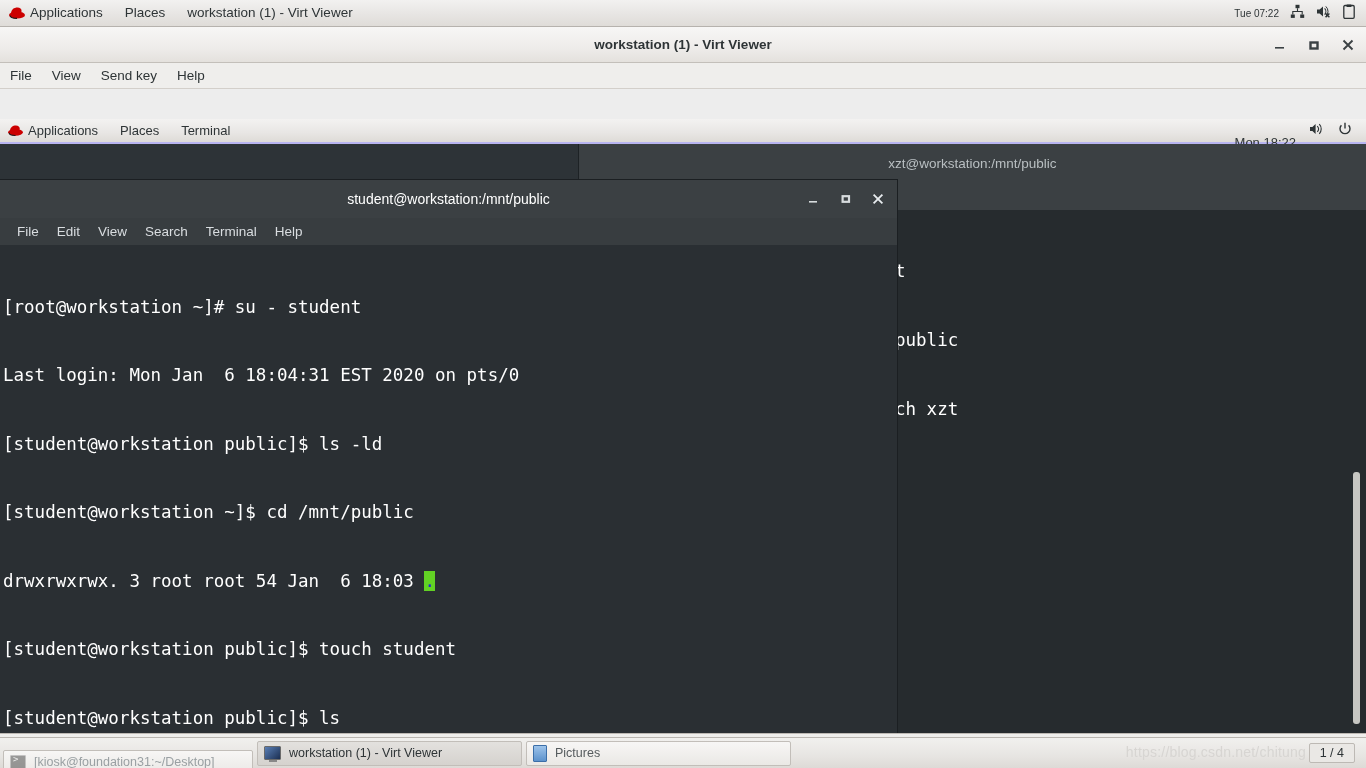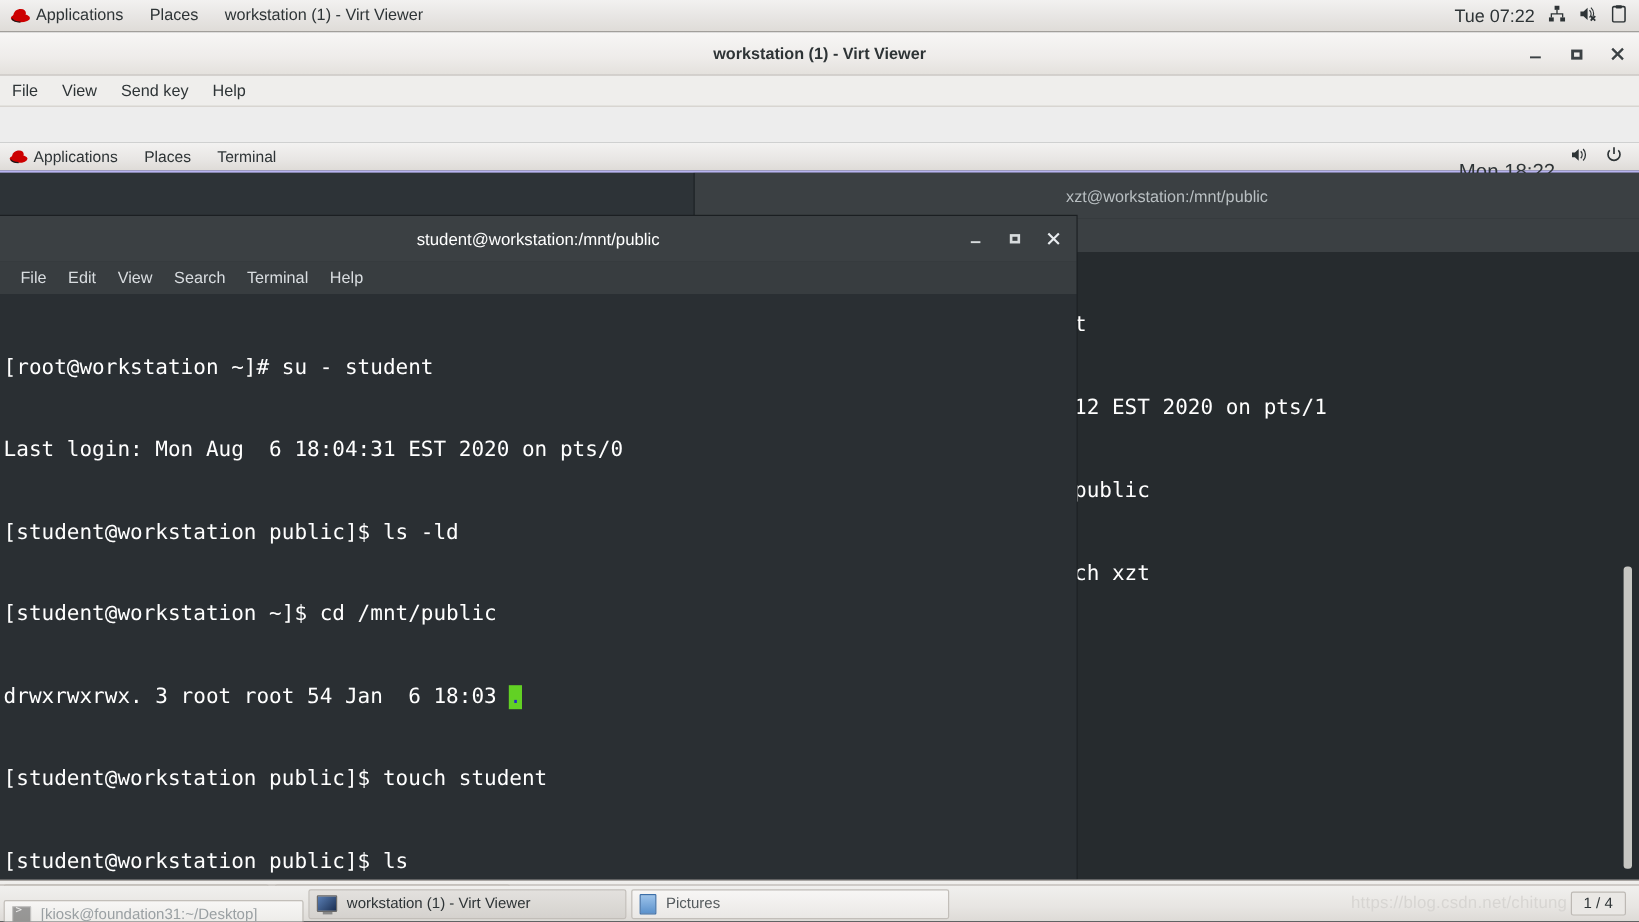--- a/index.html
+++ b/index.html
@@ -18,21 +18,21 @@
     border-bottom: 1px solid #b6b2ad;
     display: flex; align-items: center;
     font-size: 13.5px; color: #2e3436;
   }
   .host-panel .menu-item { padding: 0 11px; line-height: 26px; white-space: nowrap; }
   .host-panel .menu-item.first { padding-left: 30px; }
   .rh-logo {
     position: absolute; left: 8px; top: 6px; width: 18px; height: 14px;
   }
   .host-right { margin-left: auto; display: flex; align-items: center; gap: 11px; padding-right: 11px; }
-  .host-clock { font-size: 15px; color: #2e3436; }
+  .host-clock { font-size: 10px; color: #2e3436; }
 
   
   .vv-window {
     position: absolute; left: 0; top: 27px; width: 1366px; height: 710px;
     background: #ededed;
   }
   .vv-titlebar {
     position: relative; height: 36px;
     background: linear-gradient(to bottom, #f7f6f5 0%, #eeecea 60%, #e4e1dd 100%);
     border-bottom: 1px solid #c3bfba;
@@ -284,21 +284,21 @@
           <svg width="17" height="13" viewBox="0 0 18 14">
             <ellipse cx="9" cy="9" rx="8" ry="3.6" fill="#cc0000"></ellipse>
             <path d="M3 8 C3 3.5 6 1.5 9.5 1.5 C12 1.5 13.6 3 13.6 5 C13.6 6.2 12.8 7 11 7.4 Z" fill="#cc0000"></path>
             <path d="M2.2 9.5 C2.2 11 5 12.4 9 12.4" stroke="#1a1a1a" stroke-width="1.1" fill="none"></path>
           </svg>
         </span>
         <span class="mi first">Applications</span>
         <span class="mi">Places</span>
         <span class="mi">Terminal</span>
         <span class="guest-right">
-          <span style="font-size:17px;color:#2e3436;margin-top:24px;">Mon 18:22</span>
+          <span style="font-size:13px;color:#2e3436;margin-top:24px;">Mon 18:22</span>
           <span>
             <svg width="16" height="14" viewBox="0 0 16 14">
               <path d="M1 5 H3.4 L6.6 2.1 V11.9 L3.4 9 H1 Z" fill="#2e3436"></path>
               <path d="M8.3 4.1 A4.3 4.3 0 0 1 8.3 9.9" stroke="#2e3436" stroke-width="1.1" fill="none"></path>
               <path d="M10.3 2.2 A7 7 0 0 1 10.3 11.8" stroke="#2e3436" stroke-width="1.1" fill="none"></path>
             </svg>
           </span>
           <span>
             <svg width="14" height="14" viewBox="0 0 14 14">
               <path d="M3.4 3.2 A5 5 0 1 0 10.6 3.2" stroke="#2e3436" stroke-width="1.4" fill="none"></path>
@@ -320,21 +320,20 @@
           <div class="ic-box"></div>
         </div>
 
         <div class="term-bg">
           <div class="term-bg-title">
             <span>xzt@workstation:/mnt/public</span>
           </div>
           <div class="term-bg-menu"></div>
           <div class="term-bg-body">
             <div class="ln" style="padding-left: 316px;"><span>t</span></div>
-            <div class="ln" style="padding-left: 316px;"><span>12 EST 2020 on pts/1</span></div>
             <div class="ln" style="padding-left: 316px;"><span>public</span></div>
             <div class="ln" style="padding-left: 316px;"><span>ch xzt</span></div>
             <div class="bg-scroll"></div>
           </div>
         </div>
 
         <div class="term-fg">
           <div class="term-fg-title">
             <span class="t">student@workstation:/mnt/public</span>
             <span class="term-fg-wbtns">
@@ -358,21 +357,21 @@
           <div class="term-fg-menu">
             <span class="mi">File</span>
             <span class="mi">Edit</span>
             <span class="mi">View</span>
             <span class="mi">Search</span>
             <span class="mi">Terminal</span>
             <span class="mi">Help</span>
           </div>
           <div class="term-fg-body">
             <div>[root@workstation ~]# su - student</div>
-            <div>Last login: Mon Aug  6 18:04:31 EST 2020 on pts/0</div>
+            <div>Last login: Mon Jan  6 18:04:31 EST 2020 on pts/0</div>
             <div>[student@workstation public]$ ls -ld</div>
             <div>[student@workstation ~]$ cd /mnt/public</div>
             <div><span id="ln4a">drwxrwxrwx. 3 root root 54 Jan  6 18:03 </span><span class="hl-dot" id="ln4b">.</span></div>
             <div>[student@workstation public]$ touch student</div>
             <div>[student@workstation public]$ ls</div>
             
             
             
             
             

